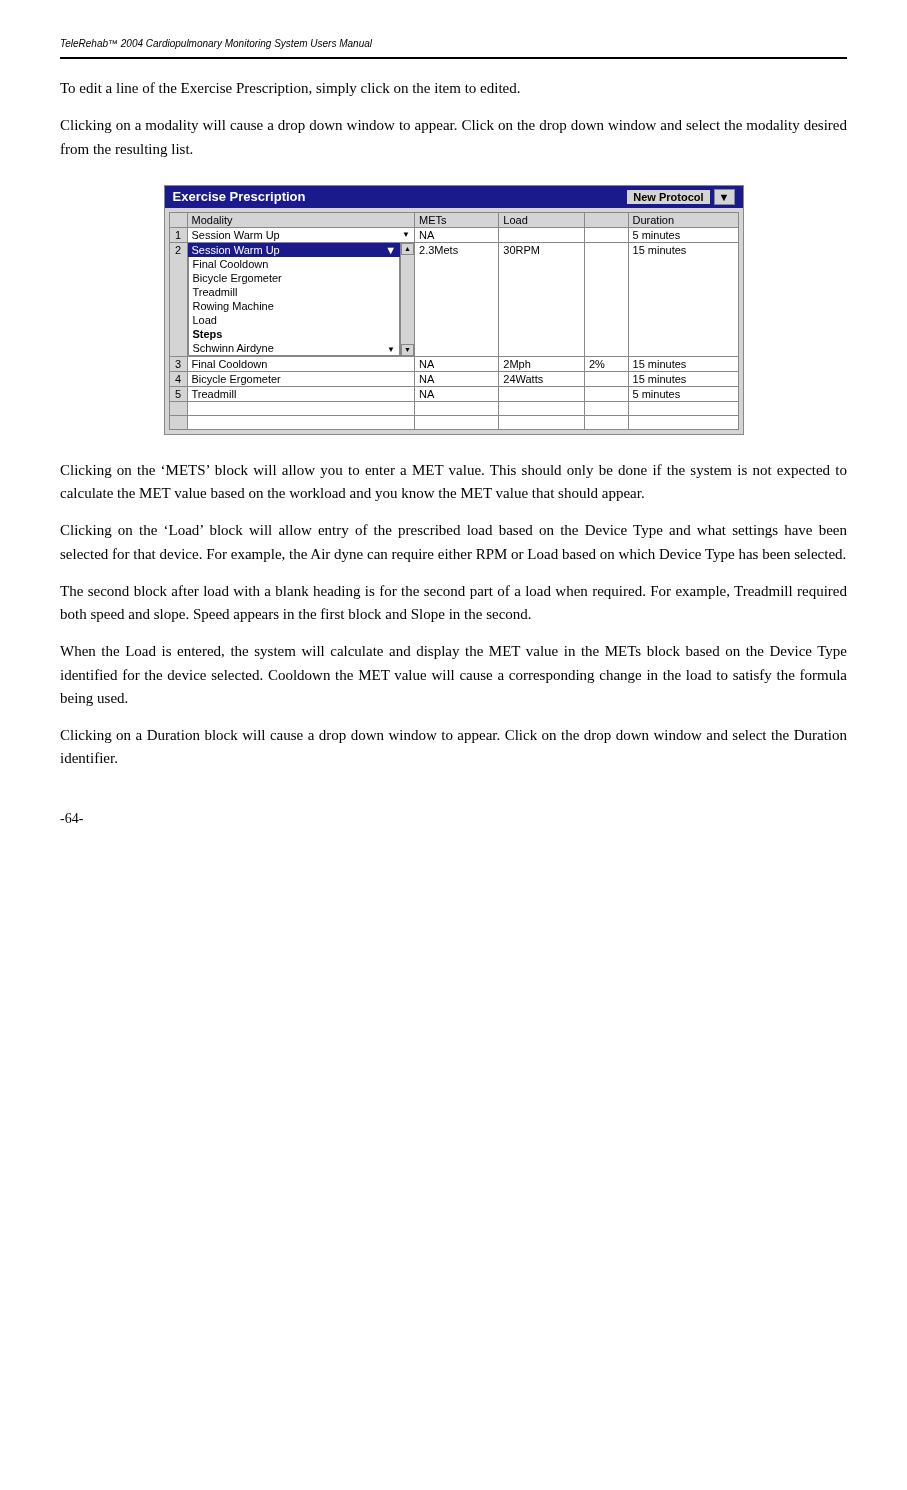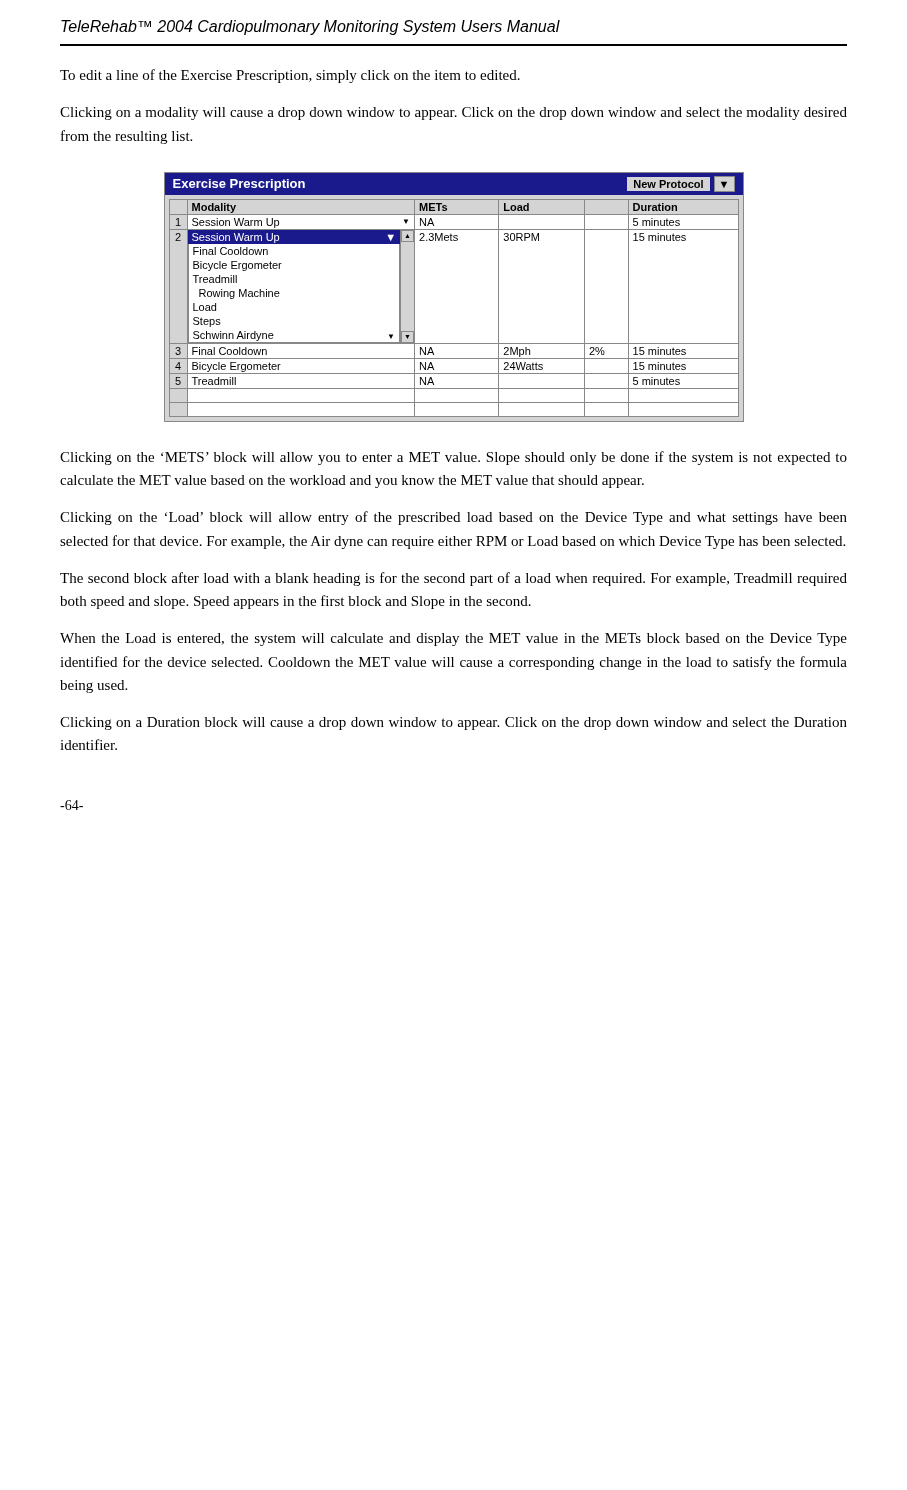--- a/index.html
+++ b/index.html
@@ -7,23 +7,24 @@
       font-family: "Times New Roman", Times, serif;
       font-size: 15px;
       background: #fff;
       color: #000;
       width: 907px;
       min-height: 1490px;
       padding: 18px 60px 40px 60px;
     }
     .page-header {
       font-style: italic;
-      font-size: 16px;
+      font-size: 10px;
       margin-bottom: 8px;
       font-family: Arial, sans-serif;
+      margin-top: 20px;
     }
     .header-line {
       border-bottom: 2px solid #000;
       margin-bottom: 18px;
     }
     .body-text {
       font-size: 15px;
       line-height: 1.55;
       text-align: justify;
       margin-bottom: 14px;
@@ -78,21 +79,21 @@
       padding: 4px;
     }
     .ep-table {
       width: 100%;
       border-collapse: collapse;
       font-size: 11px;
       font-family: Arial, sans-serif;
     }
     .ep-table th {
       background: #d4d4d4;
-      font-weight: bold;
+      font-weight: normal;
       text-align: left;
       padding: 1px 4px;
       border: 1px solid #888;
       font-size: 11px;
     }
     .ep-table td {
       padding: 1px 4px;
       border: 1px solid #888;
       background: #fff;
       vertical-align: top;
@@ -207,23 +208,23 @@
               <div style="display:flex; align-items:stretch;">
                 <div style="flex:1;">
                   <div class="modality-selected" style="padding:1px 4px; font-size:11px; display:flex; justify-content:space-between;">
                     <span>Session Warm Up</span>
                     <span>▼</span>
                   </div>
                   <div style="background:#fff; border:1px solid #888; border-top:none; font-size:11px;">
                     <div style="padding:1px 4px;">Final Cooldown</div>
                     <div style="padding:1px 4px;">Bicycle Ergometer</div>
                     <div style="padding:1px 4px;">Treadmill</div>
-                    <div style="padding:1px 10px;">Rowing Machine</div>
+                    <div style="padding:1px 4px;">Rowing Machine</div>
                     <div style="padding:1px 4px;">Load</div>
-                    <div style="padding:1px 4px;">Steps</div>
+                    <div style="padding:1px 4px;font-weight:bold;">Steps</div>
                     <div style="padding:1px 4px; display:flex; justify-content:space-between; align-items:flex-end;">
                       <span>Schwinn Airdyne</span>
                       <span style="font-size:8px;">▼</span>
                     </div>
                   </div>
                 </div>
                 <div class="modality-scrollbar">
                   <div class="scrollbar-btn">▲</div>
                   <div class="scrollbar-btn">▼</div>
                 </div>
@@ -283,21 +284,21 @@
             <td></td>
             <td></td>
             <td></td>
           </tr>
         </tbody>
       </table>
     </div>
   </div>
 </div>
 
-<p class="body-text">Clicking on the ‘METS’ block will allow you to enter a MET value. Slope should only be done if the system is not expected to calculate the MET value based on the workload and you know the MET value that should appear.</p>
+<p class="body-text">Clicking on the ‘METS’ block will allow you to enter a MET value. This should only be done if the system is not expected to calculate the MET value based on the workload and you know the MET value that should appear.</p>
 
 <p class="body-text">Clicking on the ‘Load’ block will allow entry of the prescribed load based on the Device Type and what settings have been selected for that device. For example, the Air dyne can require either RPM or Load based on which Device Type has been selected.</p>
 
 <p class="body-text">The second block after load with a blank heading is for the second part of a load when required. For example, Treadmill required both speed and slope. Speed appears in the first block and Slope in the second.</p>
 
 <p class="body-text">When the Load is entered, the system will calculate and display the MET value in the METs block based on the Device Type identified for the device selected. Cooldown the MET value will cause a corresponding change in the load to satisfy the formula being used.</p>
 
 <p class="body-text">Clicking on a Duration block will cause a drop down window to appear. Click on the drop down window and select the Duration identifier.</p>
 
 <div class="page-footer">

